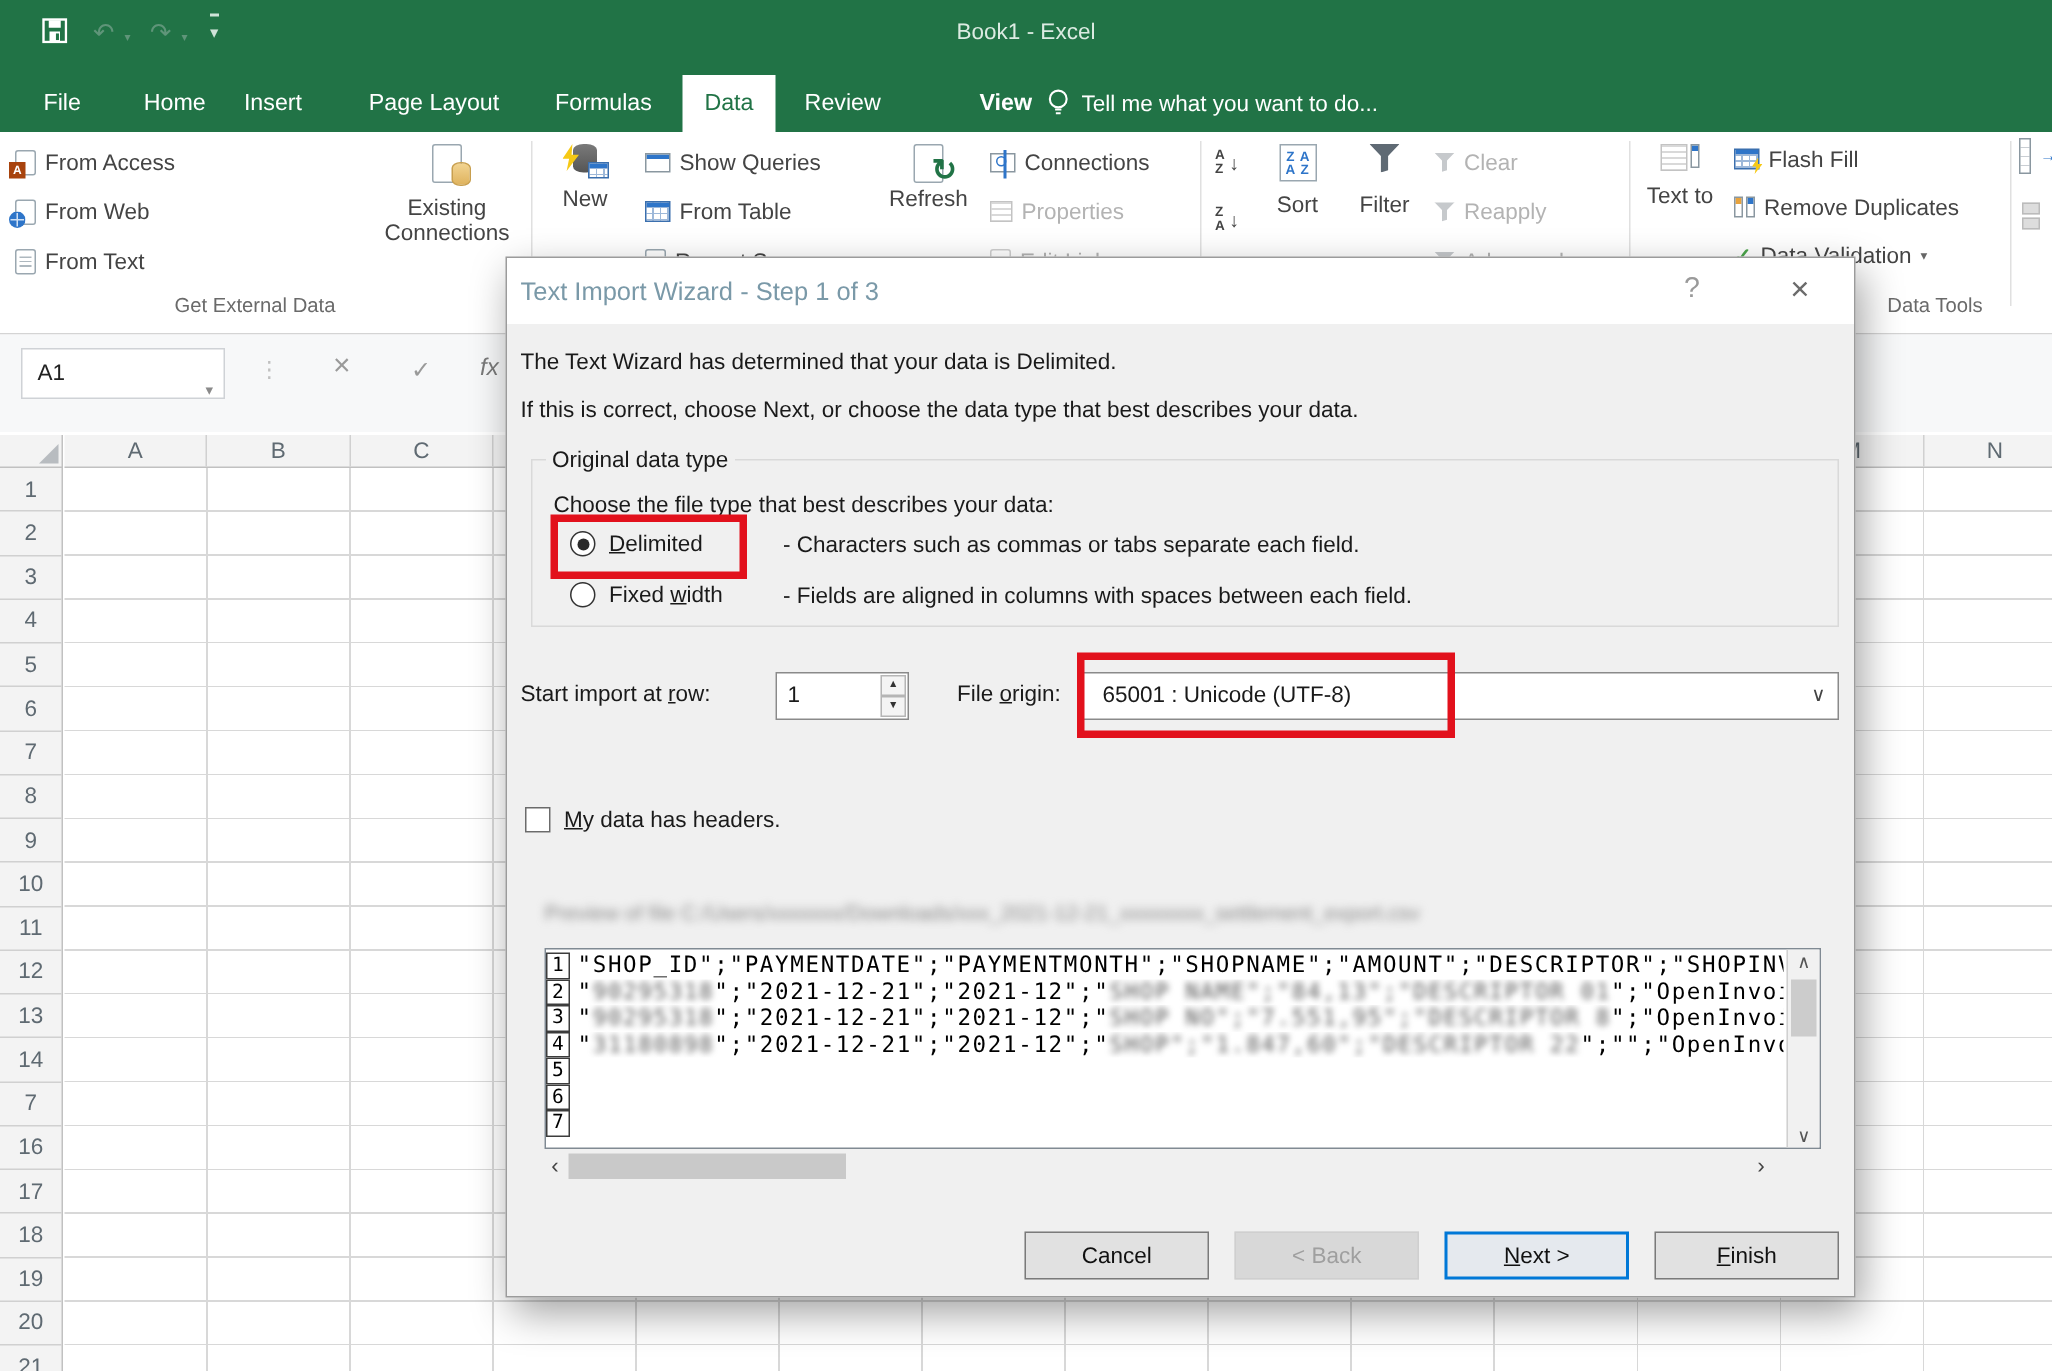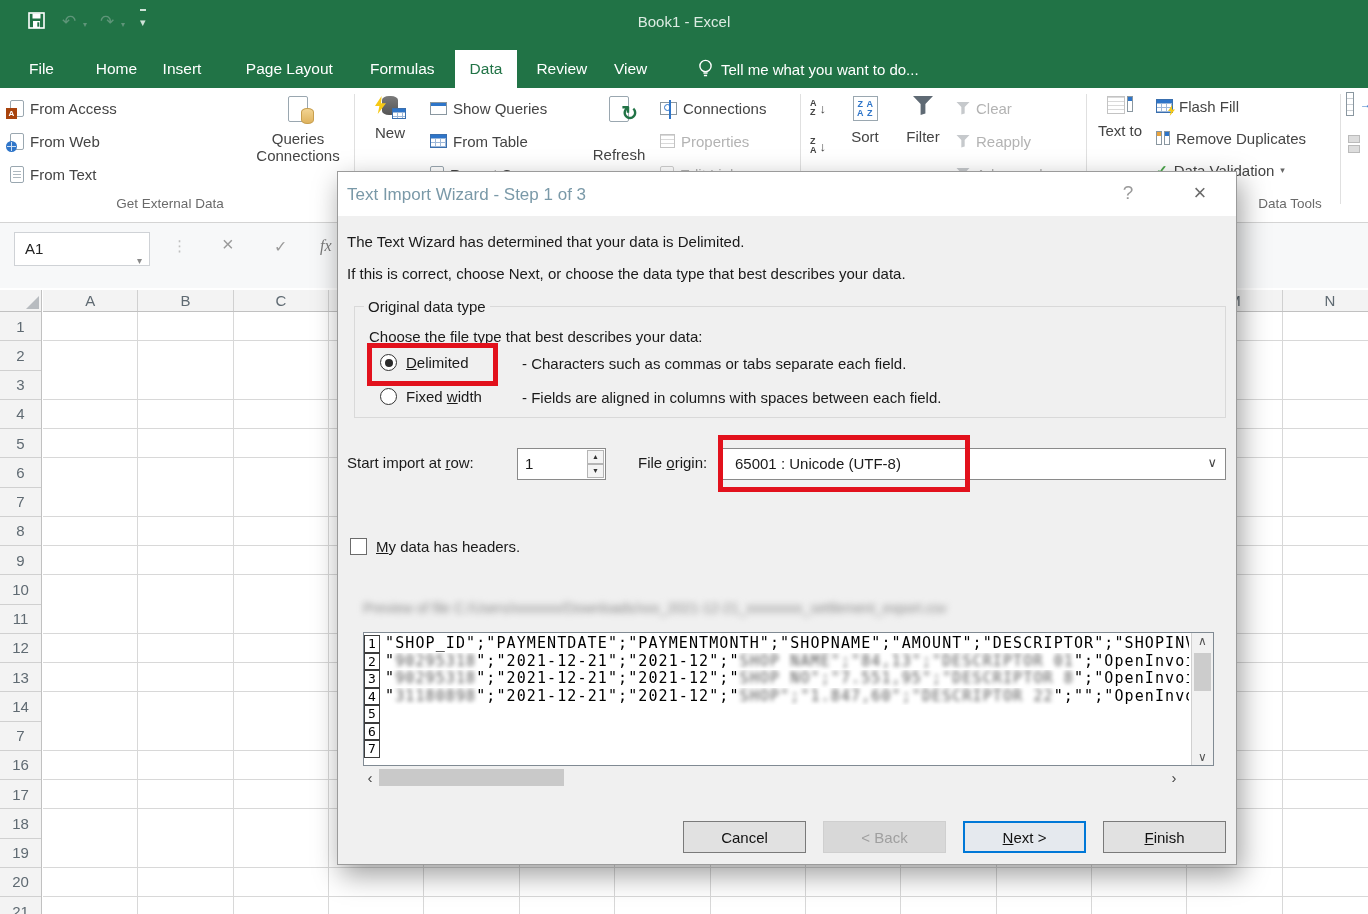--- a/index.html
+++ b/index.html
@@ -146,21 +146,21 @@
 
   <div id="tabstrip">
     <div id="tabs-holder">
         <div class="tab" style="left: 14px;">File</div>
         <div class="tab" style="left: 80.8px;">Home</div>
         <div class="tab" style="left: 147.6px;">Insert</div>
         <div class="tab" style="left: 230.8px;">Page Layout</div>
         <div class="tab" style="left: 355px;">Formulas</div>
         <div class="tab active" style="left: 454.6px;">Data</div>
         <div class="tab" style="left: 521.4px;">Review</div>
-        <div class="tab" style="left: 599px;">View</div>
+        <div class="tab" style="left: 638px; font-weight: bold;">View</div>
       </div>
     <div id="tellme" style="left:698px">
       <svg width="15" height="22" viewBox="0 0 15 22">
           <circle cx="7.5" cy="8" r="5.6" fill="none" stroke="#fff" stroke-width="1.4"></circle>
           <path d="M5.4 15h4.2M5.9 17.5h3.2" stroke="#fff" stroke-width="1.3" fill="none"></path>
         </svg>
       <span>Tell me what you want to do...</span>
     </div>
   </div>
 
@@ -178,21 +178,21 @@
       <span>From Web</span>
     </div>
     <div class="ritem" style="left:10px;top:74px">
       <span class="ic doc lines"></span>
       <span>From Text</span>
     </div>
     <div class="rbig" style="left:248px;top:8px;width:100px">
       <span class="ic docL" style="width:20px;height:26px">
           <span class="cyl" style="position:absolute;right:-7px;bottom:-3px"></span>
         </span>
-      <span style="margin-top:8px">Queries</span>
+      <span style="margin-top:8px">Existing</span>
       <span>Connections</span>
     </div>
     <div class="rglabel" style="left:20px;width:300px">Get External Data</div>
     <div class="rsep" style="left:354px"></div>
 
     <div class="rbig" style="left:362px;top:8px;width:56px">
       <span class="ic cylD">
           <span class="bolt" style="left:-7px;top:0"></span>
           <span class="tblB" style="position:absolute;right:-8px;bottom:-4px;width:14px;height:11px;display:inline-block"></span>
         </span>
@@ -207,21 +207,21 @@
       <span>From Table</span>
     </div>
     <div class="ritem" style="left:430px;top:74px">
       <span class="ic doc"></span>
       <span>Recent Sources</span>
     </div>
     <div class="rbig" style="left:588px;top:8px;width:62px">
       <span class="ic docL" style="width:20px;height:26px">
           <span class="grn" style="position:absolute;right:-10px;top:4px;font-size:20px">↻</span>
         </span>
-      <span style="margin-top:24px">Refresh</span>
+      <span style="margin-top:2px">Refresh</span>
     </div>
     <div class="ritem" style="left:660px;top:8px">
       <span class="ic win" style="background:linear-gradient(#fff,#fff)">
           <span class="compass" style="left:3px;top:1px;width:7px;height:7px;border-width:1.5px"></span>
         </span>
       <span>Connections</span>
     </div>
     <div class="ritem gray" style="left:660px;top:41px">
       <span class="ic list"></span>
       <span>Properties</span>
@@ -317,21 +317,21 @@
   </div>
 
   <div id="fbar">
     <div id="namebox">
       <span>A1</span>
       <span class="dn" style="top:12px">▾</span>
     </div>
     <span class="fico" style="left:172px;color:#c0c0c0;font-size:15px">⋮</span>
     <span class="fico" style="left:222px;font-size:20px;top:10px">×</span>
     <span class="fico" style="left:274px;font-size:16px">✓</span>
-    <span class="fico" style="left:320px;font-family:Liberation Serif, serif;font-style:italic;font-size:16px;color:#7a7a7a">fx</span>
+    <span class="fico" style="left:320px;font-family:Liberation Sans, sans-serif;font-style:italic;font-size:16px;color:#7a7a7a">fx</span>
   </div>
 
   <div id="grid-bg"></div>
   <div id="corner">
       <span class="tri"></span>
     </div>
   <div id="colheads">
       <div class="ch" style="left: 0px; width: 95.36px;">A</div>
       <div class="ch" style="left: 95.36px; width: 95.36px;">B</div>
       <div class="ch" style="left: 190.72px; width: 95.36px;">C</div>

